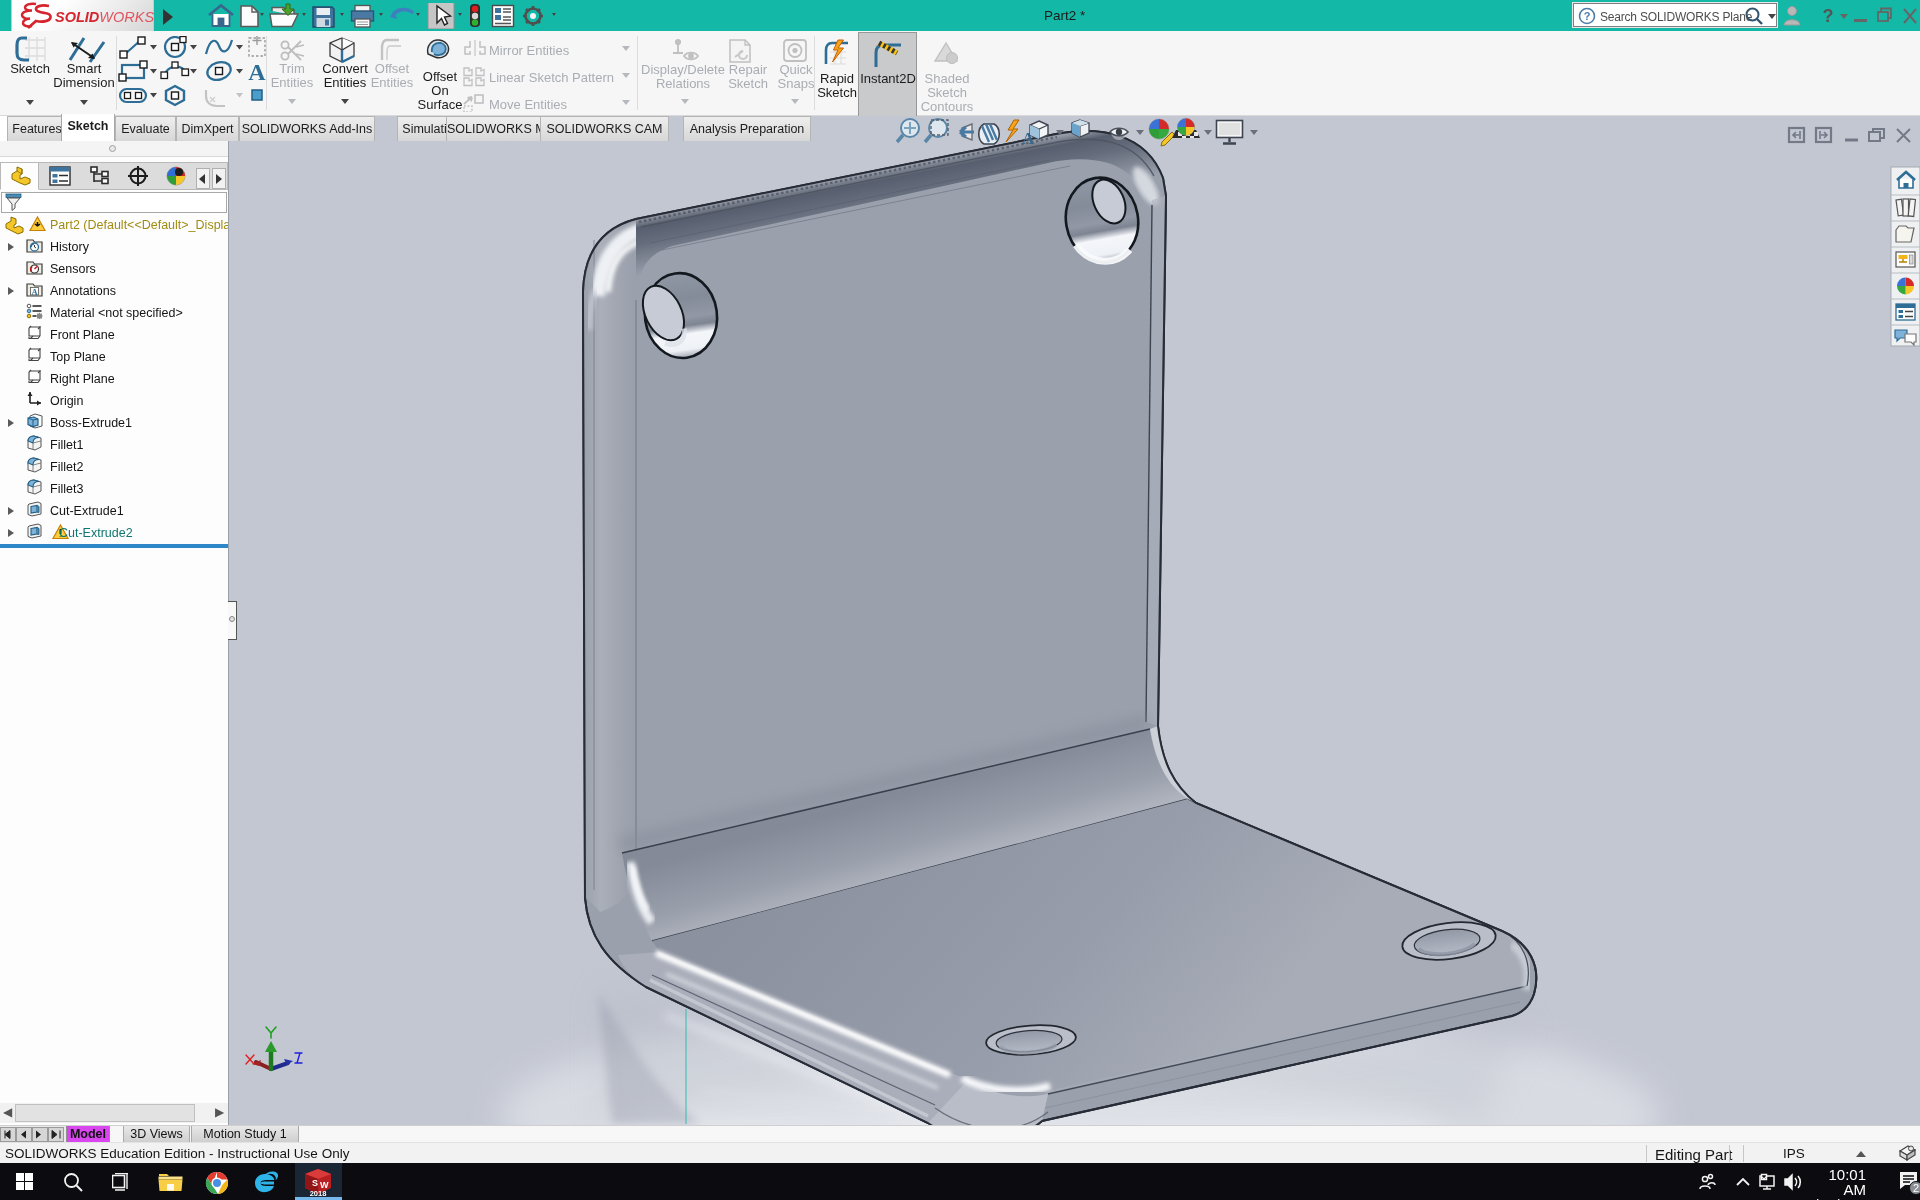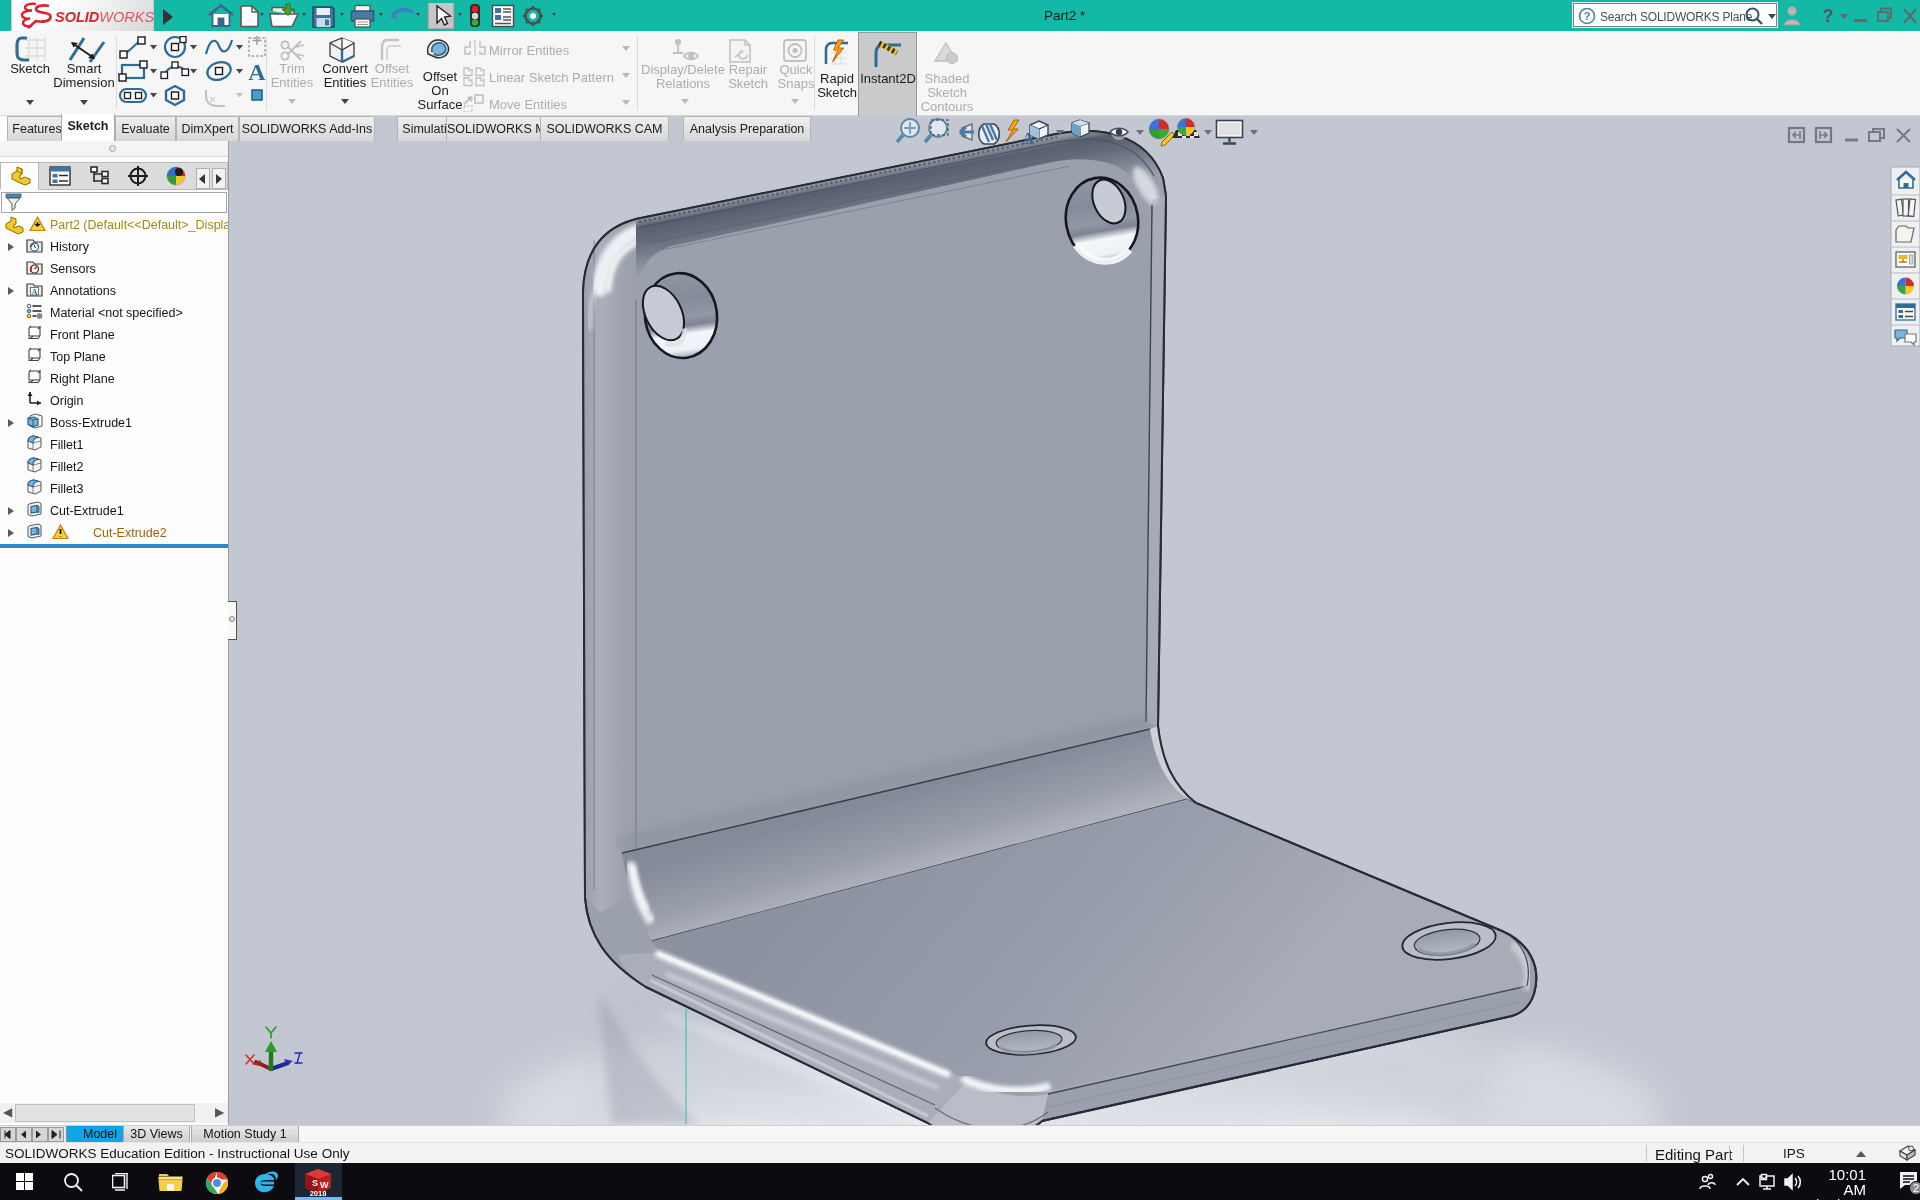--- a/index.html
+++ b/index.html
@@ -485,21 +485,21 @@
     <div class="abs" style="left:8px;top:388px;width:0;height:0;border-top:4.5px solid transparent;border-bottom:4.5px solid transparent;border-left:6px solid #5a5a5a"></div>
     <svg class="abs" style="left:26px;top:382px" width="17" height="16" viewBox="0 0 17 16">
       <path d="M3 3 L12 1 L15 2.5 L15 13 L6 15 L2 13.5 L2 4 Z" fill="#f4f4f4" stroke="#555" stroke-width="1"></path>
       <path d="M5 5.5 L11 4.5 V11 L5 12 Z" fill="#7fb2d9" stroke="#1f5f85" stroke-width="1.1"></path>
       <path d="M11 4.5 L13 5.5 V11.5 L11 11" fill="#4a86ad" stroke="#1f5f85" stroke-width="0.9"></path>
     </svg>
     <svg class="abs" style="left:52px;top:383px" width="17" height="16" viewBox="0 0 17 16">
       <path d="M8.5 1 L16 14.5 H1 Z" fill="#fbcf3e" stroke="#c87e00" stroke-width="1.2"></path>
       <path d="M8.5 5 v5 M8.5 12.5 v0.5" stroke="#111" stroke-width="1.8" fill="none"></path>
     </svg>
-    <div class="titem" style="left:93px;top:385px;color:#a16207">Cut-Extrude2</div>
+    <div class="titem" style="left:59px;top:385px;color:#0f766e">Cut-Extrude2</div>
   </div>
   <div class="abs" style="left:0;top:403px;width:228px;height:4px;background:#2d87c8"></div>
 
   <div class="abs" style="left:0;top:962px;width:228px;height:20px;background:#f1f1f1">
     <div class="abs" style="left:0;top:0;width:15px;height:20px;background:#f1f1f1;color:#555;font-size:12px;text-align:center;line-height:19px">◀</div>
     <div class="abs" style="left:15px;top:1px;width:180px;height:18px;background:#e2e2e2;border:1px solid #c0c0c0"></div>
     <div class="abs" style="left:212px;top:0;width:15px;height:20px;color:#555;font-size:12px;text-align:center;line-height:19px">▶</div>
   </div>
   <div class="abs" style="left:228px;top:460px;width:9px;height:39px;background:#f8f8f8;border:1px solid #555;border-left:none;z-index:5"></div>
   <div class="abs" style="left:229px;top:475px;width:6px;height:6px;border-radius:50%;background:#e0e0e0;border:1px solid #888;z-index:6"></div>
@@ -847,21 +847,21 @@
       <rect x="0.5" y="0.5" width="15" height="14" fill="#d6d6d6" stroke="#9a9a9a"></rect>
       <rect x="16.5" y="0.5" width="15" height="14" fill="#d6d6d6" stroke="#9a9a9a"></rect>
       <rect x="32.5" y="0.5" width="15" height="14" fill="#d6d6d6" stroke="#9a9a9a"></rect>
       <rect x="48.5" y="0.5" width="15" height="14" fill="#d6d6d6" stroke="#9a9a9a"></rect>
       <path d="M5 7.5 l5 -4 v8 z M5 3.5 v8" fill="#222" stroke="#222" stroke-width="1"></path>
       <path d="M21 7.5 l5 -4 v8 z" fill="#222"></path>
       <path d="M41 7.5 l-5 -4 v8 z" fill="#222"></path>
       <path d="M57 7.5 l-5 -4 v8 z M60 3.5 v8" fill="#222" stroke="#222" stroke-width="1"></path>
     </g>
   </svg>
-  <div class="dtab" style="left:66px;width:68px;background:#0ea5e9;font-weight:normal;border-color:#8f8f8f">Model</div>
+  <div class="dtab" style="left:66px;width:44px;background:#d946ef;font-weight:bold;border-color:#8f8f8f">Model</div>
   <div class="dtab" style="left:123px;width:67px">3D Views</div>
   <div class="dtab" style="left:191px;width:108px">Motion Study 1</div>
 </div>
 <div id="statusbar">
   <div class="abs" style="left:5px;top:3px;font-size:13.5px;color:#141414">SOLIDWORKS Education Edition - Instructional Use Only</div>
   <div class="abs" style="left:1646px;top:2px;width:1px;height:17px;background:#c6c6c6"></div>
   <div class="abs" style="left:1655px;top:3px;font-size:15px;color:#141414">Editing Part</div>
   <div class="abs" style="left:1729px;top:2px;width:1px;height:17px;background:#c6c6c6"></div>
   <div class="abs" style="left:1743px;top:2px;width:1px;height:17px;background:#c6c6c6"></div>
   <div class="abs" style="left:1783px;top:3px;font-size:13.5px;color:#141414">IPS</div>

